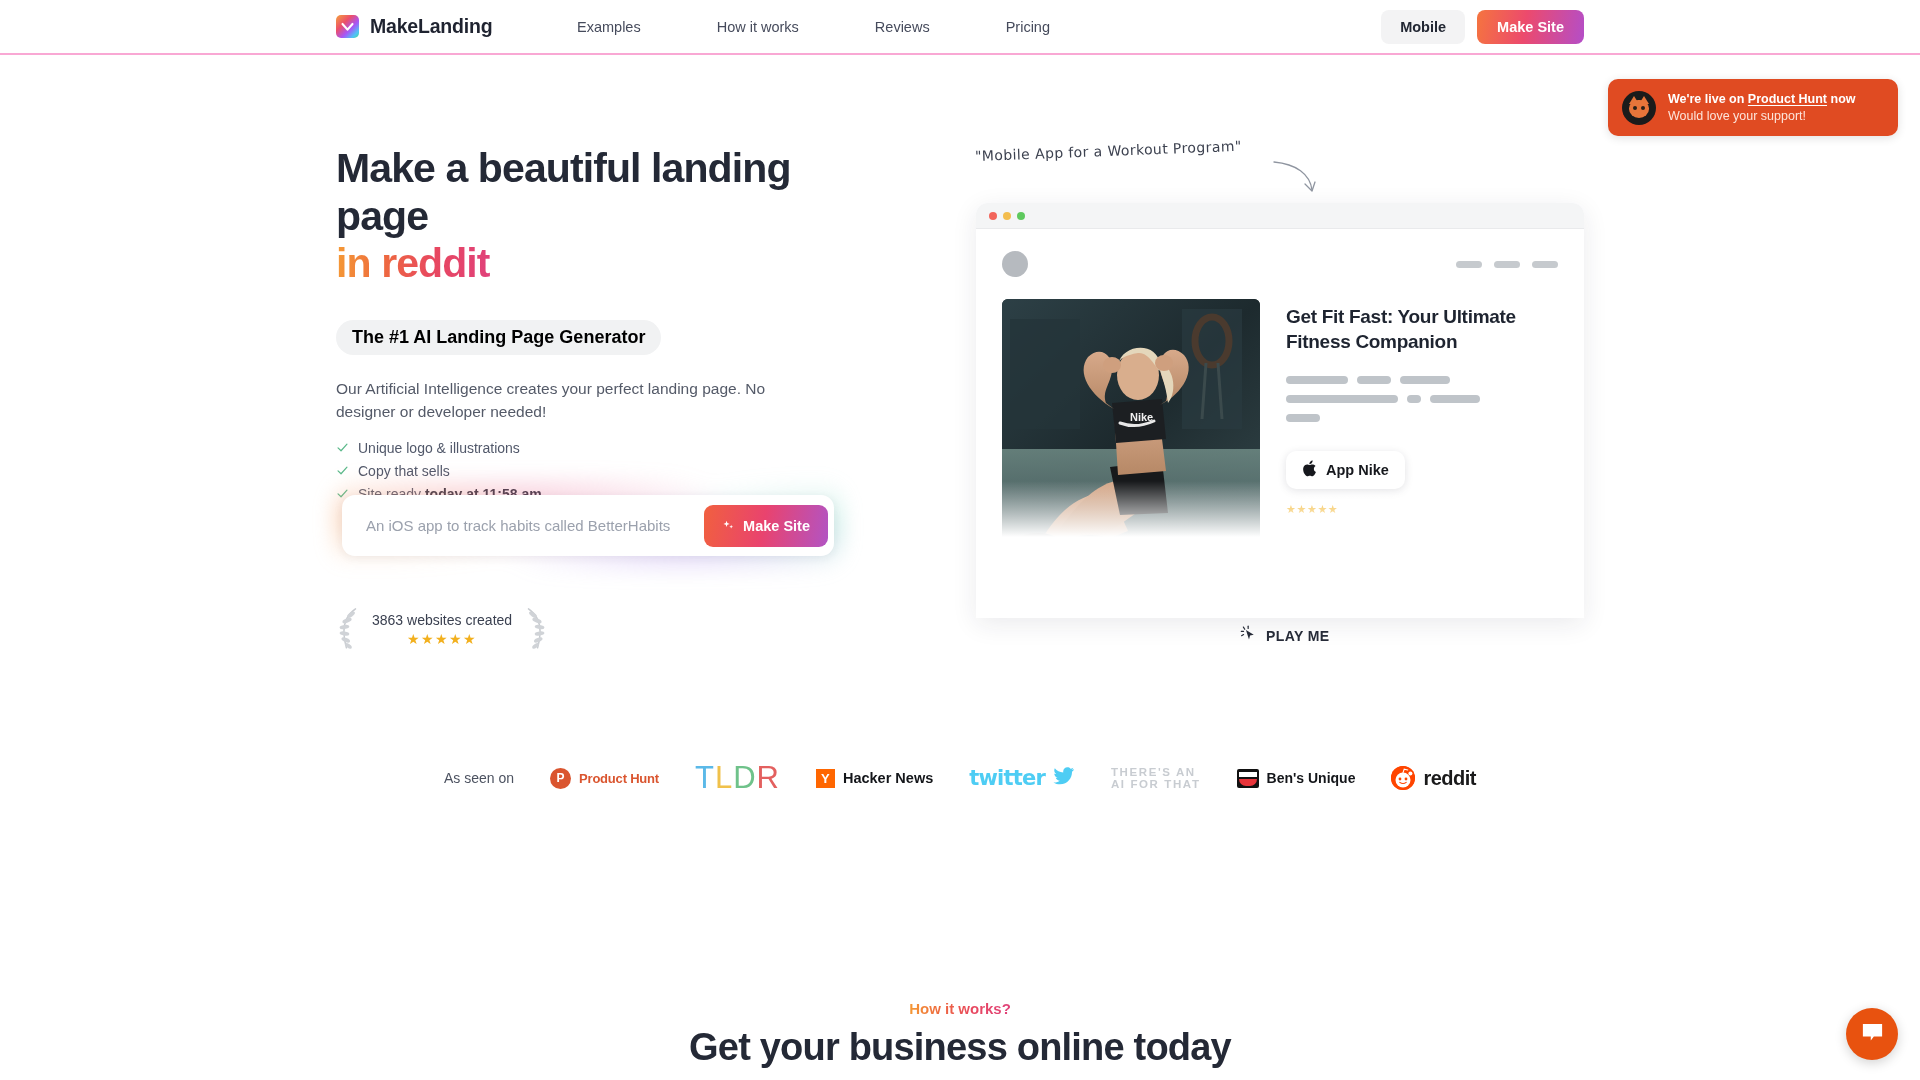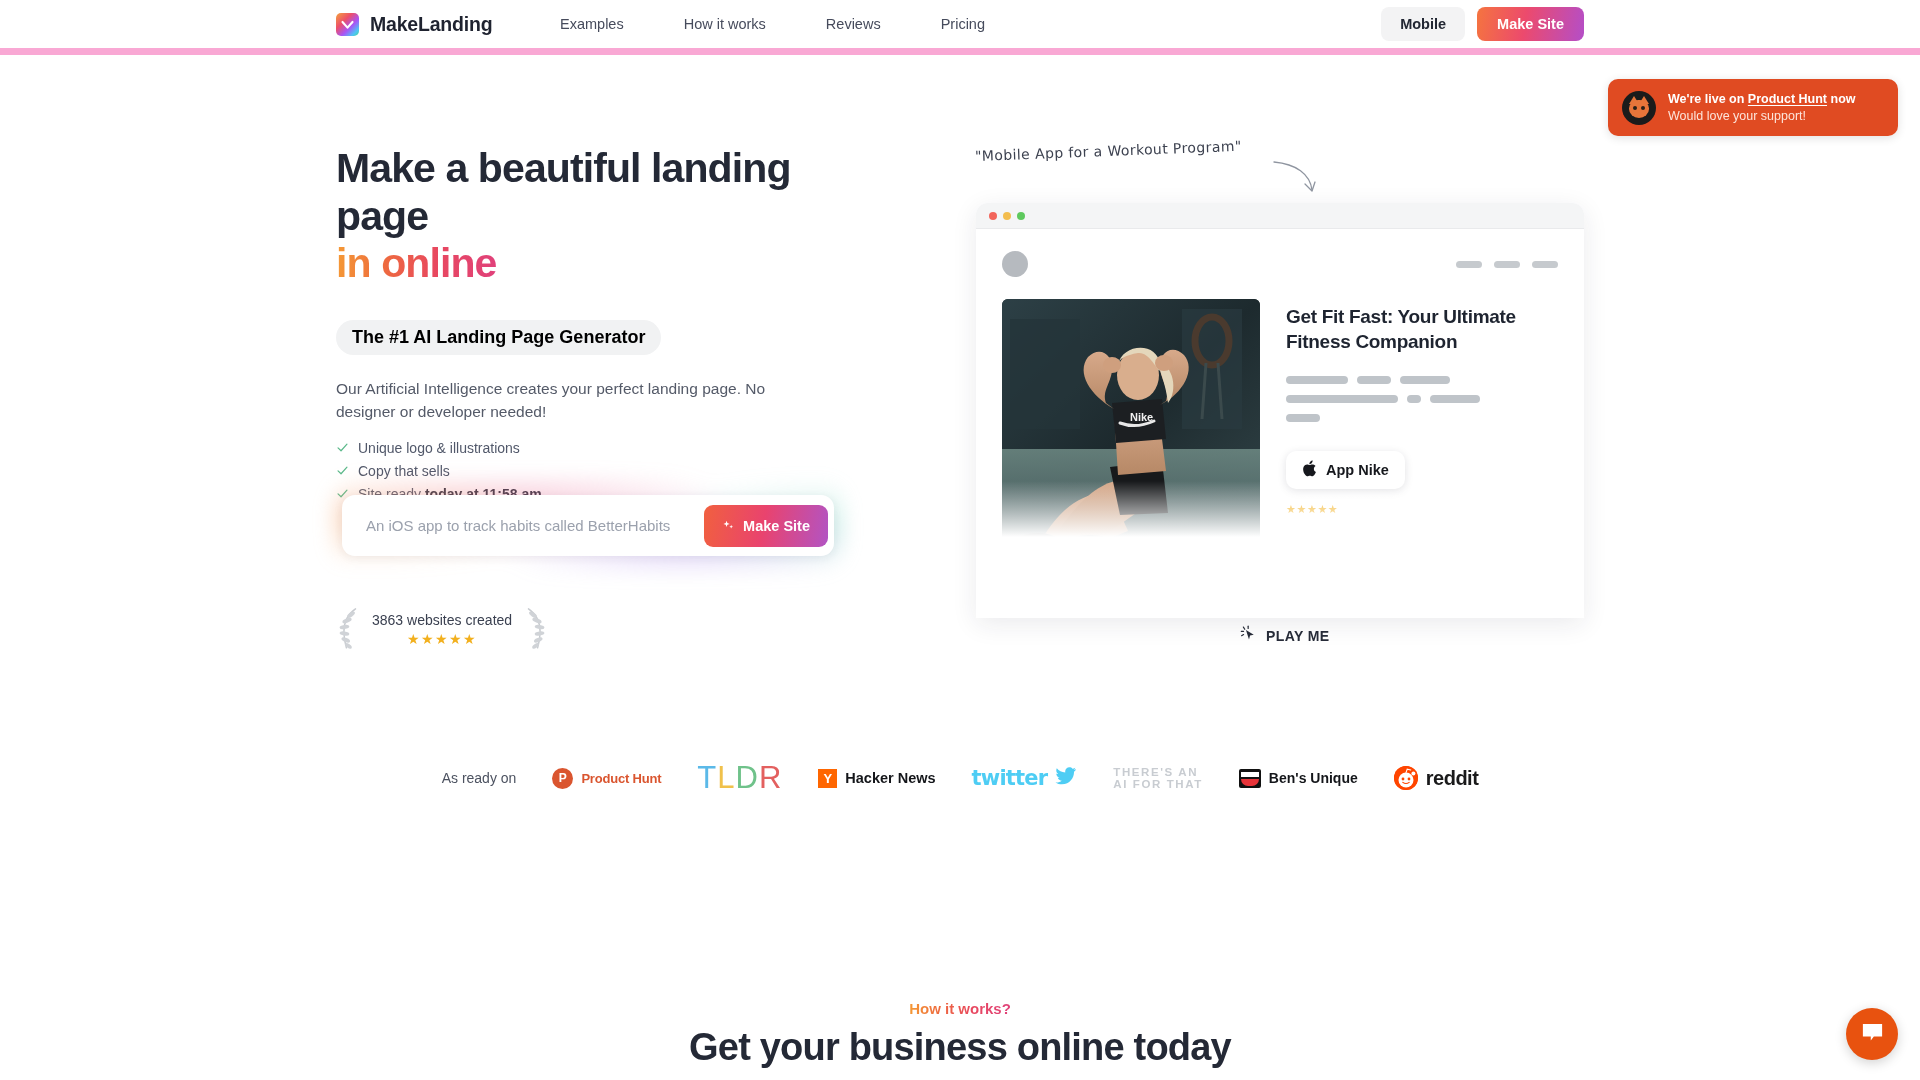--- a/index.html
+++ b/index.html
@@ -8,33 +8,33 @@
     overflow: hidden;
     background: #ffffff;
     font-family: "Liberation Sans", sans-serif;
     -webkit-font-smoothing: antialiased;
   }
   .page { position: relative; width: 1920px; height: 1080px; background:#fff; }
 
   
   .header {
     position: absolute; top:0; left:0; width:1920px; height:55px;
-    background:#fff; border-bottom:7px solid #f9a8d4;
+    background:#fff; border-bottom:2px solid #f9a8d4;
     display:flex; align-items:center;
   }
   .brand { position:absolute; left:336px; display:flex; align-items:center; gap:11px; }
   .brand-logo {
     width:23px; height:23px; border-radius:5px;
     background: linear-gradient(135deg,#f4a23c 0%,#ec4f6a 35%,#a855f7 62%,#4fc3f7 84%,#46d98e 100%);
     display:flex; align-items:center; justify-content:center;
   }
   .brand-logo svg { display:block; }
   .brand-name { font-size:19.5px; font-weight:700; color:#1f2330; letter-spacing:-0.2px; }
 
-  .nav { position:absolute; left:560px; display:flex; align-items:center; gap:0;text-align:center; }
+  .nav { position:absolute; left:577px; display:flex; align-items:center; gap:16px;text-align:center; }
   .nav a {
     font-size:14.5px; color:#464b5c; text-decoration:none;
     padding:0 0; margin-right:60px; white-space:nowrap;
   }
   .nav a:last-child { margin-right:0; }
 
   .header-actions { position:absolute; right:336px; display:flex; align-items:center; gap:12px; }
   .btn-login {
     background:#f3f3f4; color:#222733; border:none; border-radius:8px;
     font-size:14.5px; font-weight:600; padding:9px 19px; cursor:pointer;
@@ -306,21 +306,21 @@
     </div>
     <div class="ph-text">
       <div class="ph-l1"><span>We're live on </span><u>Product Hunt</u><span> now</span></div>
       <div class="ph-l2">Would love your support!</div>
     </div>
   </div>
 
   <div class="hero-left">
     <h1 class="hero-h1">
       <span>Make a beautiful landing page</span><br>
-      <span class="grad-text">in online</span>
+      <span class="grad-text">in reddit</span>
     </h1>
     <div class="hero-badge">The #1 AI Landing Page Generator</div>
     <p class="hero-desc">Our Artificial Intelligence creates your perfect landing page. No designer or developer needed!</p>
 
     <div class="hero-list">
       <div class="hero-li">
         <span class="check">
             <svg width="13" height="13" viewBox="0 0 16 16">
               <path d="M2.5 8.5 L6.2 12 L13.5 3.8" fill="none" stroke="#5bb98a" stroke-width="1.5" stroke-linecap="round" stroke-linejoin="round"></path>
             </svg>
@@ -509,21 +509,21 @@
             <path d="M1.5 7.4 L4.2 7.4"></path>
             <path d="M1.9 12.6 L4.2 11.2"></path>
         </g>
         <path d="M7 6 L16.2 11.6 L11.8 12.4 L10.6 17 Z" fill="#262b38"></path>
       </svg>
     </span>
     <span class="playme-label">PLAY ME</span>
   </div>
 
   <div class="logos">
-    <span class="asseen">As ready on</span>
+    <span class="asseen">As seen on</span>
 
     <span class="lg">
       <span class="ph-mark">P</span>
       <span class="ph-name">Product Hunt</span>
     </span>
 
     <span class="tldr">
       <span class="t">T</span><span class="l">L</span><span class="d">D</span><span class="r">R</span>
     </span>
 

